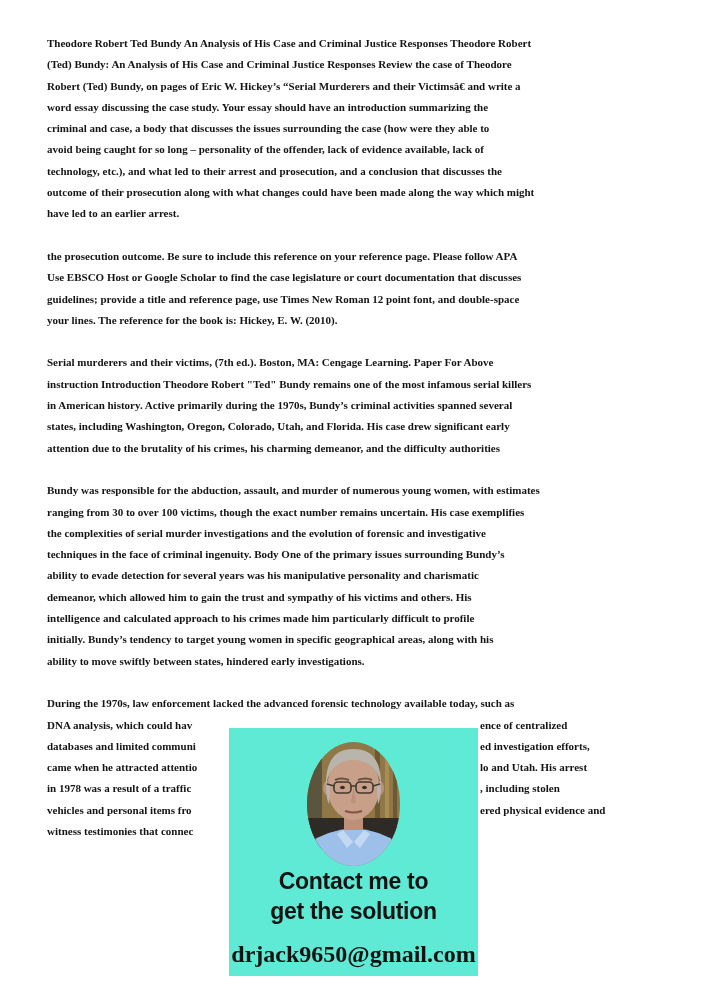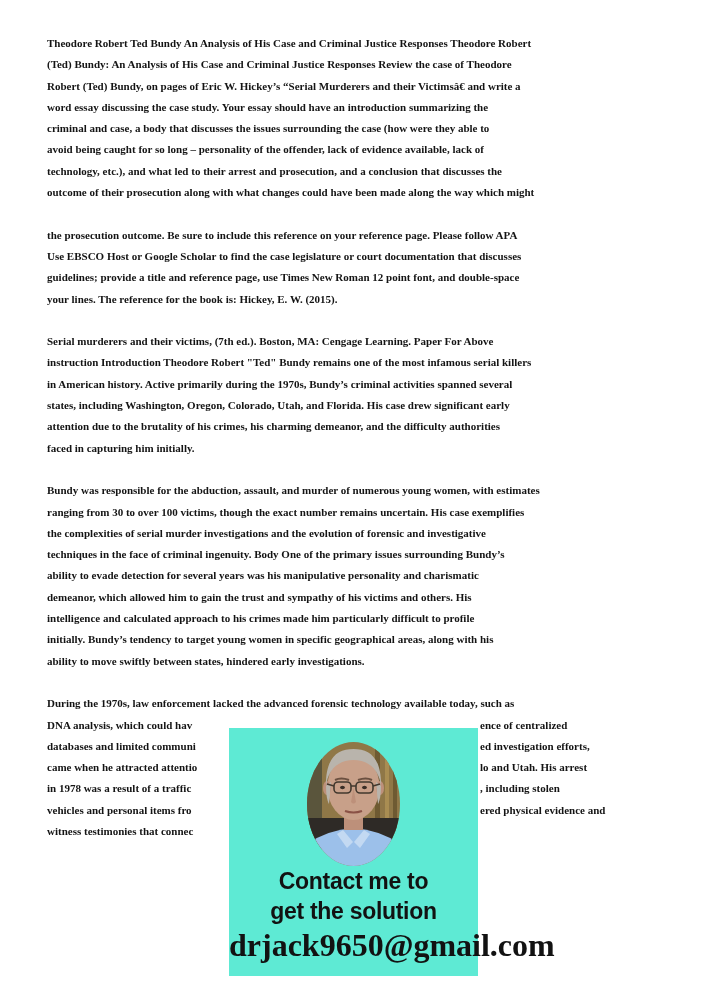--- a/index.html
+++ b/index.html
@@ -23,50 +23,50 @@
     position:absolute;left:229px;top:728px;width:249px;height:248px;
     background:#5eead4;z-index:5;text-align:center;
   }
   .photo-wrap{width:93px;height:124px;margin:14px auto 0 auto;display:block;}
   .card-heading{
     font-family:"Liberation Sans","DejaVu Sans",sans-serif;font-weight:700;
     font-size:23px;line-height:30px;color:#121212;letter-spacing:-0.3px;
   }
   .card-email{
     font-family:"Liberation Serif","DejaVu Serif",serif;font-weight:700;
-    font-size:32px;line-height:30px;color:#121212;margin-top:4px;
+    font-size:24px;line-height:30px;color:#121212;margin-top:13px;
   }
 </style>
 </head>
 <body>
 
 <div class="doc" id="doc-root">
     <div class="para">
       <div class="line">Theodore Robert Ted Bundy An Analysis of His Case and Criminal Justice Responses Theodore Robert</div>
       <div class="line">(Ted) Bundy: An Analysis of His Case and Criminal Justice Responses Review the case of Theodore</div>
       <div class="line">Robert (Ted) Bundy, on pages of Eric W. Hickey’s “Serial Murderers and their Victimsâ€ and write a</div>
       <div class="line">word essay discussing the case study. Your essay should have an introduction summarizing the</div>
       <div class="line">criminal and case, a body that discusses the issues surrounding the case (how were they able to</div>
       <div class="line">avoid being caught for so long – personality of the offender, lack of evidence available, lack of</div>
       <div class="line">technology, etc.), and what led to their arrest and prosecution, and a conclusion that discusses the</div>
       <div class="line">outcome of their prosecution along with what changes could have been made along the way which might</div>
+      <div class="line">have led to an earlier arrest.</div>
     </div>
     <div class="para">
       <div class="line">the prosecution outcome. Be sure to include this reference on your reference page. Please follow APA</div>
       <div class="line">Use EBSCO Host or Google Scholar to find the case legislature or court documentation that discusses</div>
       <div class="line">guidelines; provide a title and reference page, use Times New Roman 12 point font, and double-space</div>
-      <div class="line">your lines. The reference for the book is: Hickey, E. W. (2015).</div>
+      <div class="line">your lines. The reference for the book is: Hickey, E. W. (2010).</div>
     </div>
     <div class="para">
       <div class="line">Serial murderers and their victims, (7th ed.). Boston, MA: Cengage Learning. Paper For Above</div>
       <div class="line">instruction Introduction Theodore Robert "Ted" Bundy remains one of the most infamous serial killers</div>
       <div class="line">in American history. Active primarily during the 1970s, Bundy’s criminal activities spanned several</div>
       <div class="line">states, including Washington, Oregon, Colorado, Utah, and Florida. His case drew significant early</div>
       <div class="line">attention due to the brutality of his crimes, his charming demeanor, and the difficulty authorities</div>
-      <div class="line">faced in capturing him initially.</div>
     </div>
     <div class="para">
       <div class="line">Bundy was responsible for the abduction, assault, and murder of numerous young women, with estimates</div>
       <div class="line">ranging from 30 to over 100 victims, though the exact number remains uncertain. His case exemplifies</div>
       <div class="line">the complexities of serial murder investigations and the evolution of forensic and investigative</div>
       <div class="line">techniques in the face of criminal ingenuity. Body One of the primary issues surrounding Bundy’s</div>
       <div class="line">ability to evade detection for several years was his manipulative personality and charismatic</div>
       <div class="line">demeanor, which allowed him to gain the trust and sympathy of his victims and others. His</div>
       <div class="line">intelligence and calculated approach to his crimes made him particularly difficult to profile</div>
       <div class="line">initially. Bundy’s tendency to target young women in specific geographical areas, along with his</div>

